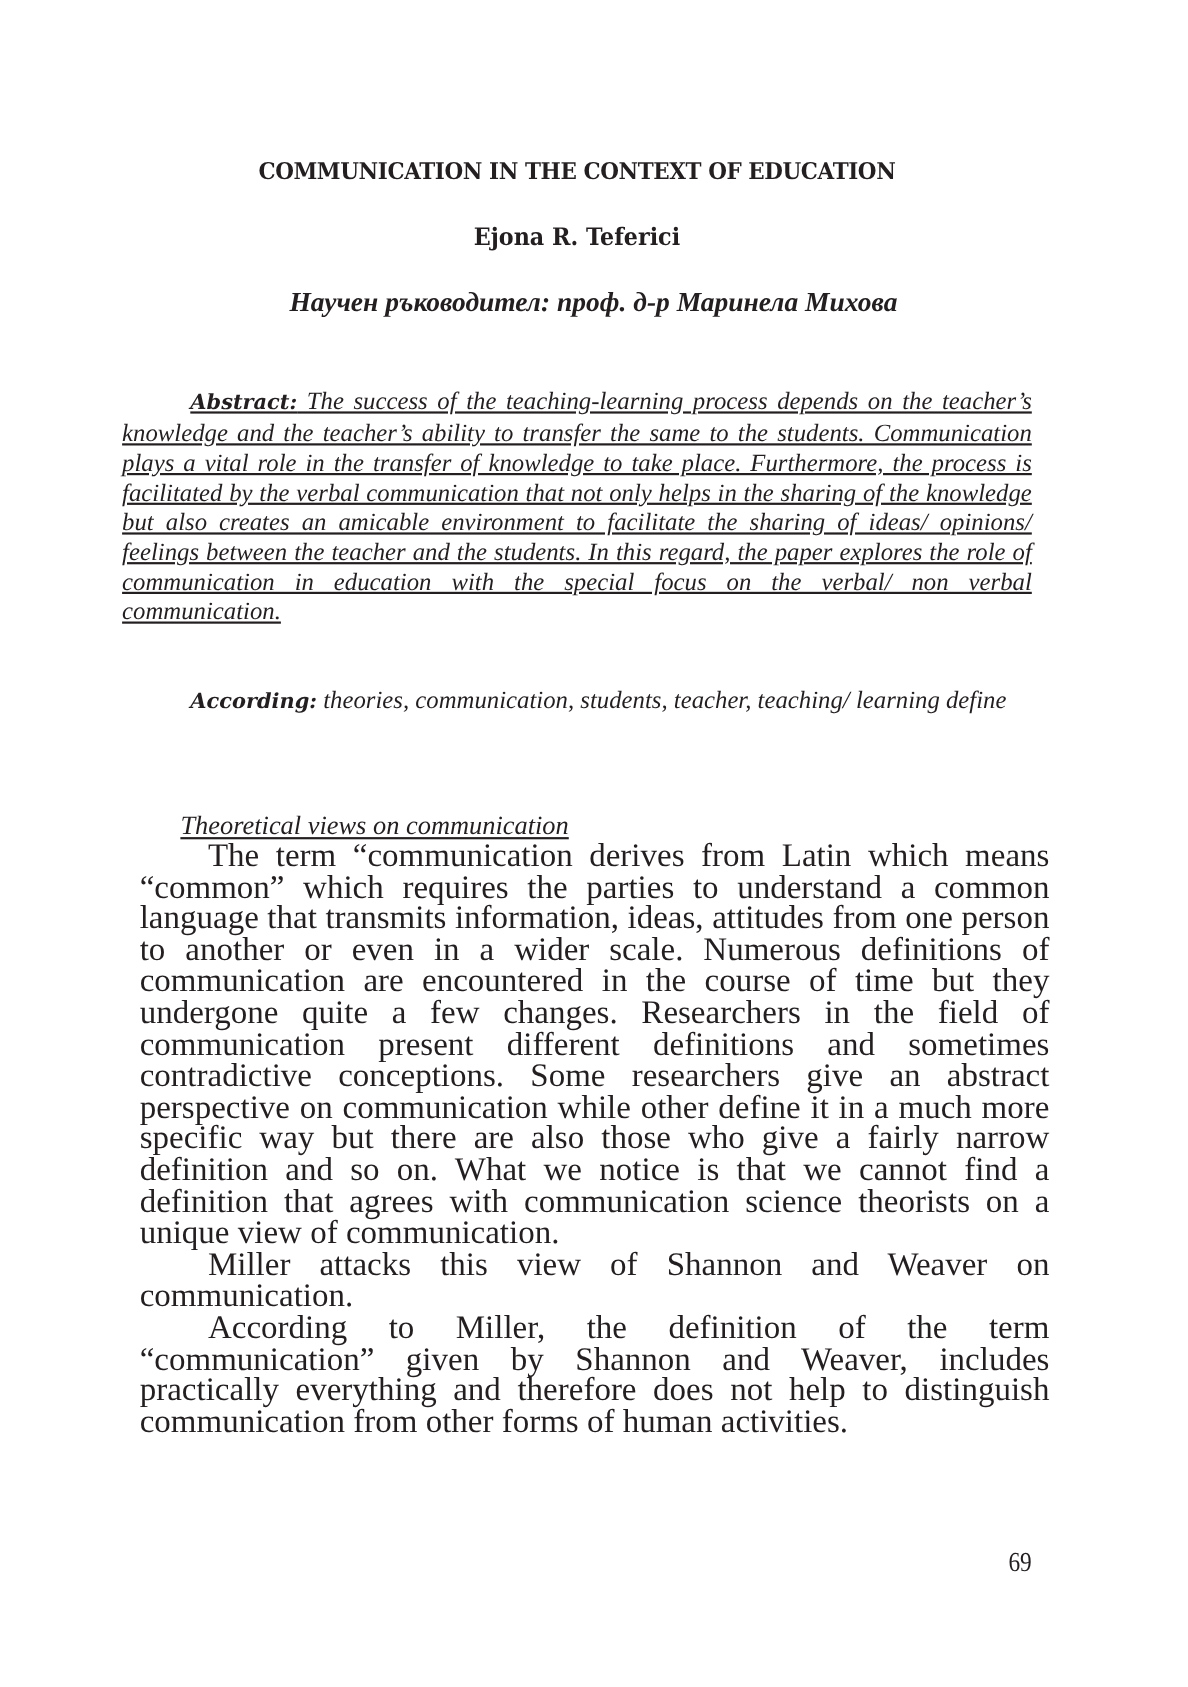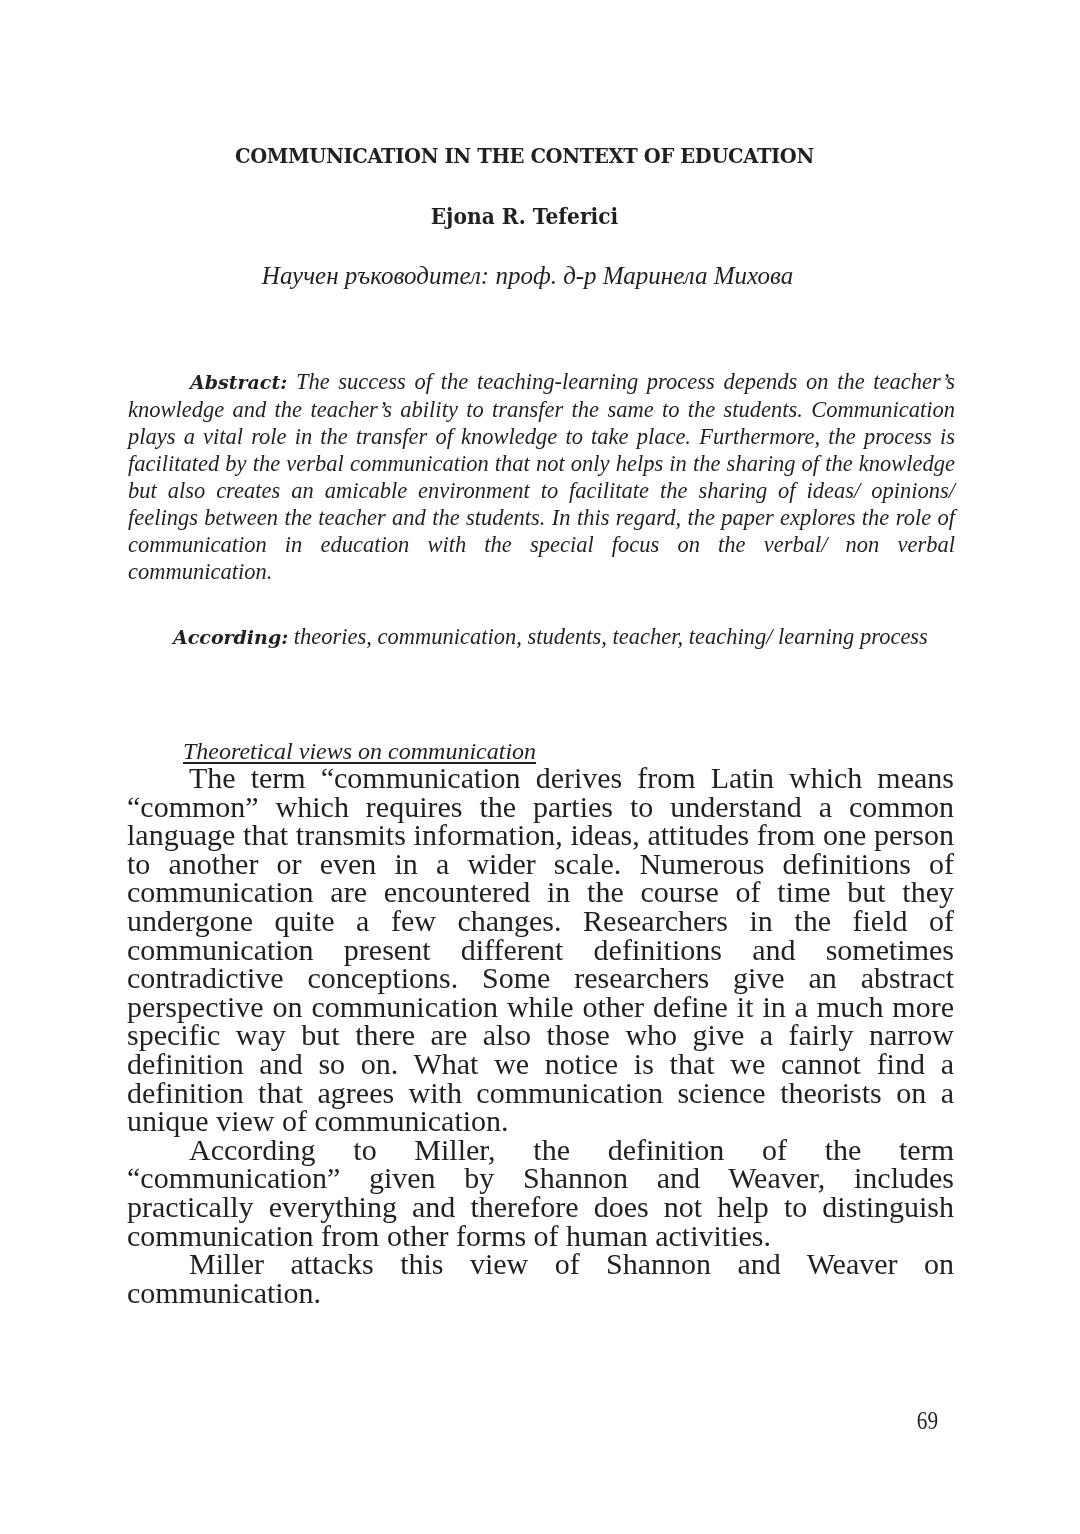--- a/index.html
+++ b/index.html
@@ -41,41 +41,43 @@
       width: 827px;
       text-align: center;
       font-weight: bold;
       font-size: 22px;
       transform: scaleX(0.92);
       white-space: nowrap;
     }
     .supervisor {
       position: absolute;
       top: 262px;
-      left: 3px;
+      left: 15px;
       width: 827px;
       text-align: center;
       font-style: italic;
       font-size: 22px;
       font-family: "Liberation Serif", "DejaVu Serif", serif;
       font-size: 25px;
       white-space: nowrap;
+      font-weight: bold;
     }
     .abstract {
       position: absolute;
       top: 351px;
       left: 0;
       width: 827px;
       font-family: "Liberation Serif", "DejaVu Serif", serif;
       font-style: italic;
       font-size: 22.5px;
       line-height: 27px;
       text-align: justify;
       text-indent: 62px;
-      margin: 17px;
+      margin: 0;
+      text-decoration: underline;
     }
     .abstract b, .keywords b {
       font-family: "DejaVu Serif", serif;
       font-weight: bold;
       font-size: 19px;
     }
     .keywords {
       position: absolute;
       top: 623px;
       left: 0;
@@ -83,21 +85,21 @@
       font-family: "Liberation Serif", "DejaVu Serif", serif;
       font-style: italic;
       font-size: 22.5px;
       line-height: 27px;
       text-indent: 62px;
       margin: 0;
     }
     .section-heading {
       position: absolute;
       top: 737px;
-      left: 72px;
+      left: 53px;
       font-family: "Liberation Serif", "DejaVu Serif", serif;
       font-style: italic;
       font-size: 24px;
       line-height: 28px;
       text-decoration: underline;
       text-decoration-thickness: 1.5px;
       text-underline-offset: 3px;
       white-space: nowrap;
     }
     .body-text {
@@ -128,24 +130,24 @@
 </head>
 <body>
 
 <div class="page">
   <div class="title">COMMUNICATION IN THE CONTEXT OF EDUCATION</div>
   <div class="author">Ejona R. Teferici</div>
   <div class="supervisor">Научен ръководител: проф. д-р Маринела Михова</div>
 
   <p class="abstract"><b>Abstract:</b><span> The success of the teaching-learning process depends on the teacher’s knowledge and the teacher’s ability to transfer the same to the students. Communication plays a vital role in the transfer of knowledge to take place. Furthermore, the process is facilitated by the verbal communication that not only helps in the sharing of the knowledge but also creates an amicable environment to facilitate the sharing of ideas/ opinions/ feelings between the teacher and the students. In this regard, the paper explores the role of communication in education with the special focus on the verbal/ non verbal communication.</span></p>
 
-  <p class="keywords"><b>According:</b><span> theories, communication, students, teacher, teaching/ learning process</span></p>
+  <p class="keywords"><b>According:</b><span> theories, communication, students, teacher, teaching/ learning define</span></p>
 
   <div class="section-heading">Theoretical views on communication</div>
 
   <div class="body-text">
     <p>The term “communication derives from Latin which means “common” which requires the parties to understand a common language that transmits information, ideas, attitudes from one person to another or even in a wider scale. Numerous definitions of communication are encountered in the course of time but they undergone quite a few changes. Researchers in the field of communication present different definitions and sometimes contradictive conceptions. Some researchers give an abstract perspective on communication while other define it in a much more specific way but there are also those who give a fairly narrow definition and so on. What we notice is that we cannot find a definition that agrees with communication science theorists on a unique view of communication.</p>
+    <p>Miller attacks this view of Shannon and Weaver on communication.</p>
     <p>According to Miller, the definition of the term “communication” given by Shannon and Weaver, includes practically everything and therefore does not help to distinguish communication from other forms of human activities.</p>
-    <p>Miller attacks this view of Shannon and Weaver on communication.</p>
   </div>
 
   <div class="page-number">69</div>
 </div>
 
 </body></html>

